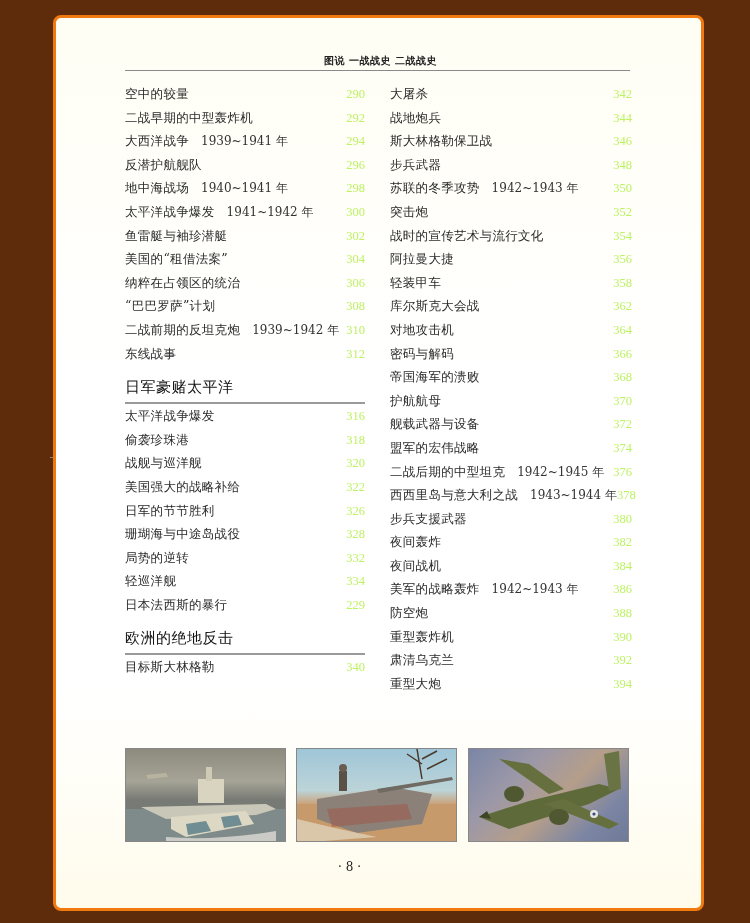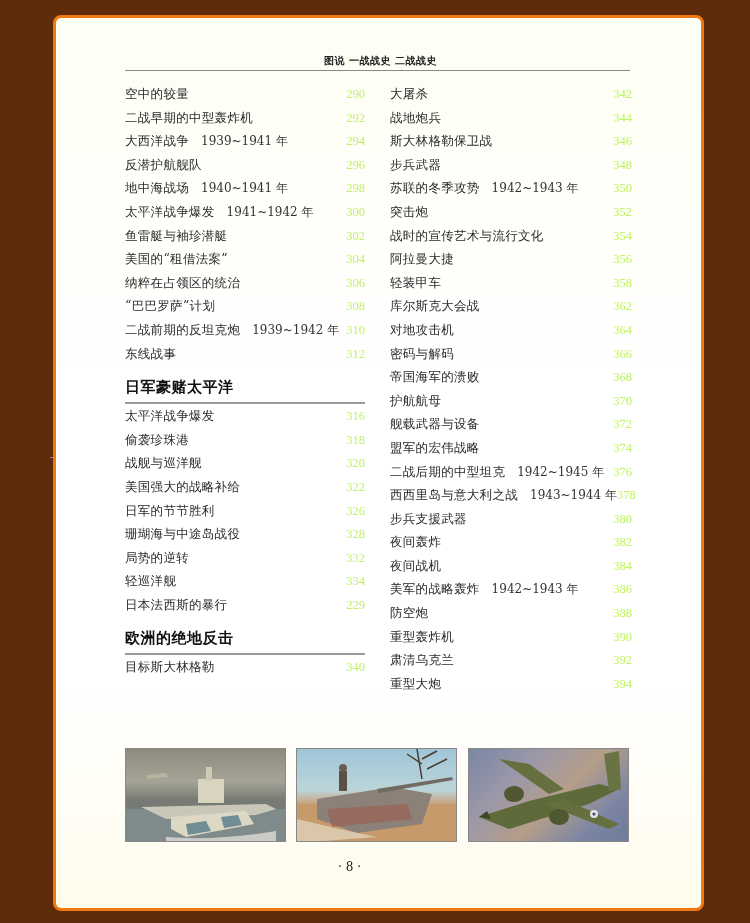--- a/index.html
+++ b/index.html
@@ -64,21 +64,21 @@
     color: #bef264;
   }
   .section {
     height: 35px;
     padding-top: 9px;
     position: relative;
     margin-bottom: 4px;
   }
   .section-title {
     font-size: 15px;
-    font-weight: bold;
+    font-weight: normal;
     color: #111;
     letter-spacing: 0.5px;
   }
   .section-rule {
     position: absolute;
     left: 0; right: 0; bottom: 0;
     height: 2px;
     background: #9a9a9a;
   }
   .photos {

